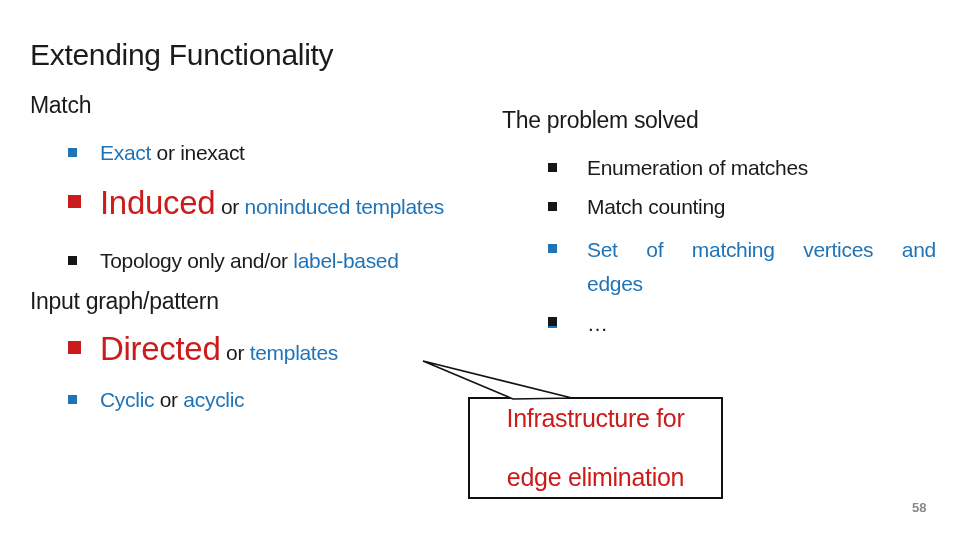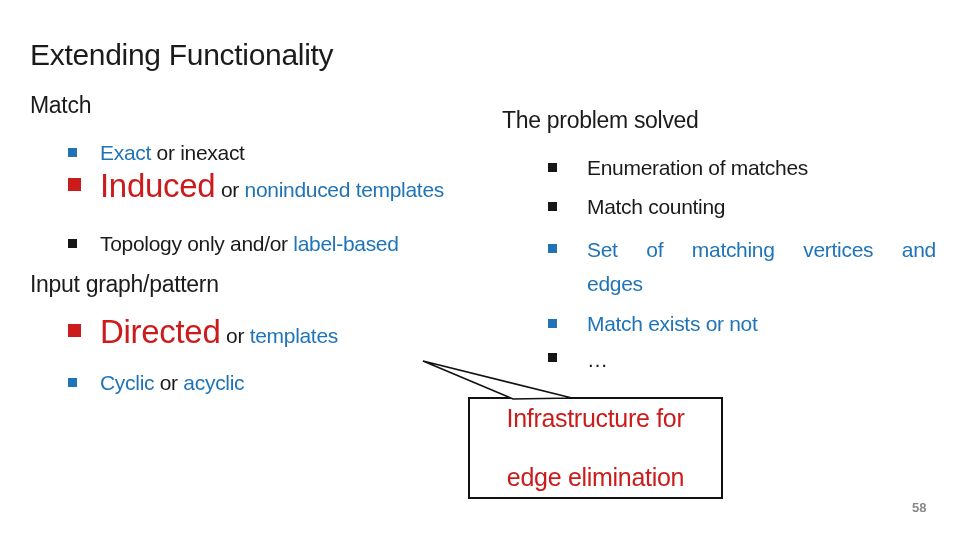--- a/index.html
+++ b/index.html
@@ -45,21 +45,21 @@
   .col-right .bullet { left:46px; }
   .bullet.b-black { background:#161616; }
   .bullet.b-blue  { background:var(--blue); }
   .bullet.b-red   { background:var(--red); width:13px; height:13px; }
   .li.big .bullet { top:12px; }
   .li.sub .bullet {
     left:78px; top:20px; width:7px; height:7px;
     background:transparent; border:2px solid var(--blue);
   }
 
-  .m15 { margin-top:21px; } .m13 { margin-top:13px; } .m12 { margin-top:0; }
+  .m15 { margin-top:21px; } .m13 { margin-top:13px; } .m12 { margin-top:17px; }
   .m14 { margin-top:14px; } .m10 { margin-top:10px; }
 
   .wrap2 { line-height:34px; }
   .jline { text-align-last:justify; }
 
   .callout {
     position:absolute; left:468px; top:397px; width:251px; height:98px;
     border:2px solid #111;
     display:flex; flex-direction:column; justify-content:center; align-items:center;
     font-size:25px; line-height:31px; letter-spacing:-0.3px;
@@ -127,21 +127,20 @@
     </div>
 
     <div class="li wrap2 m13">
       <span class="bullet b-blue" style="top:11px"></span>
       <div class="blue jline">Set of matching vertices and</div>
       <div class="blue">edges</div>
     </div>
 
     <div class="li m10">
       <span class="bullet b-blue"></span>
-      <span class="blue">Match exists or not</span>
     </div>
 
     <div class="li m10">
       <span class="bullet b-black" style="top:6px"></span>
       <span>…</span>
     </div>
   </div>
 
   <div class="callout">
     <div>Infrastructure for</div>

